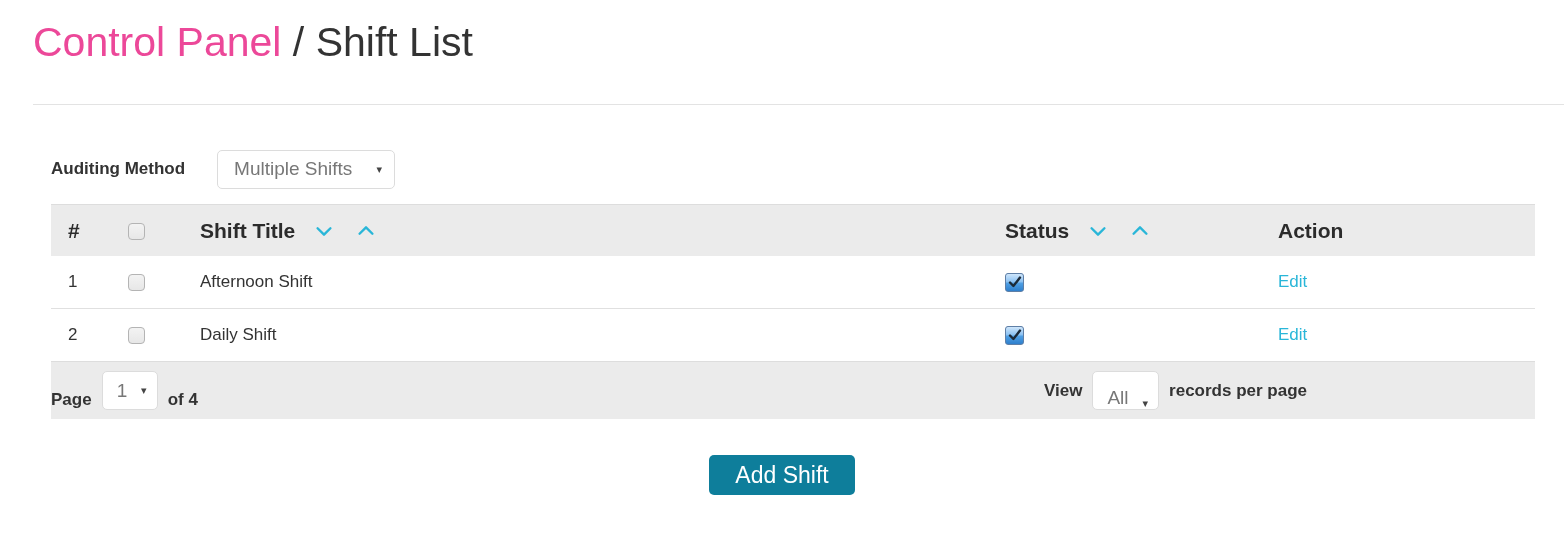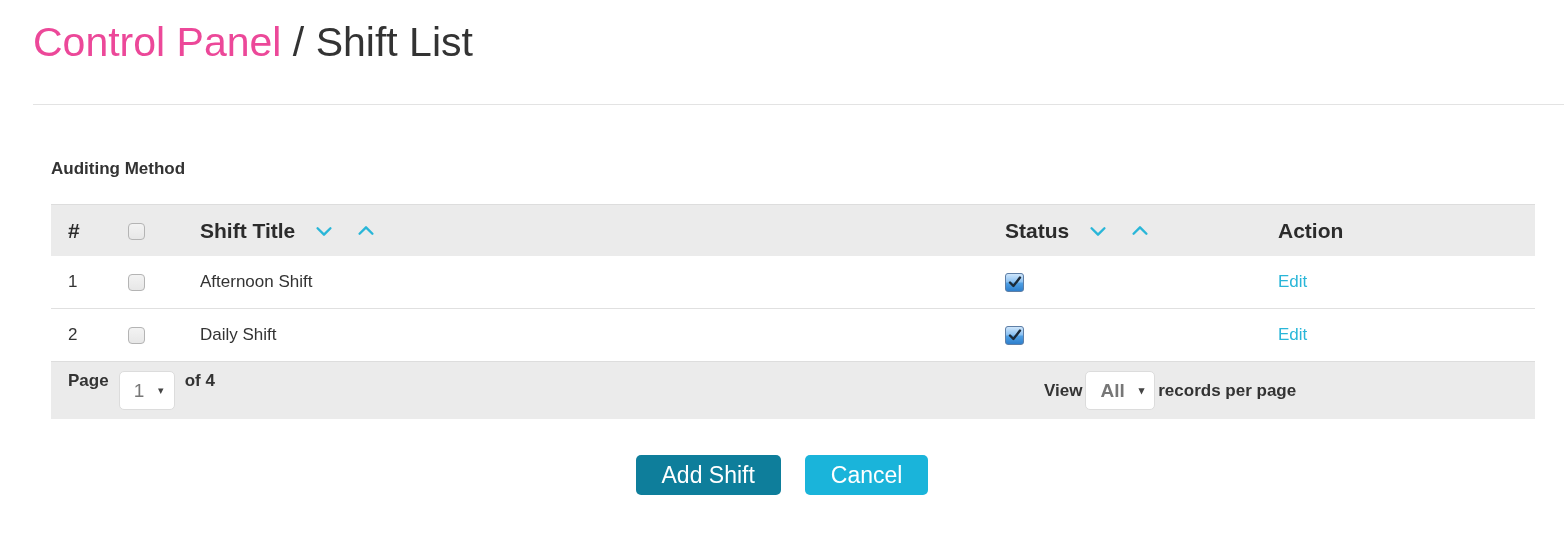--- a/index.html
+++ b/index.html
@@ -188,22 +188,21 @@
   .grid tfoot tr { background: #ebebeb; }
   .grid tfoot td {
     height: 57px;
     border-top: 1px solid #dddddd;
     font-size: 17px;
     font-weight: bold;
     color: #333333;
   }
   .foot-left {
     display: flex;
-    align-items: flex-start;
-    padding-left: 17px;
+    align-items: flex-end;
   }
   .foot-center {
     display: flex;
     align-items: center;
     justify-content: flex-start;
     padding-left: 39px;
   }
   .foot-left .lbl, .foot-center .lbl { white-space: nowrap; }
   .select-page {
     height: 39px;
@@ -211,25 +210,26 @@
     margin: 0 10px;
     font-size: 19px;
     color: #777777;
     padding: 0 6px 0 14px;
     font-weight: normal;
   }
   .select-page .caret { margin-left: 10px; }
   .select-view {
     height: 39px;
     min-width: 60px;
-    margin: 0 3px;
+    margin: 0 10px;
     font-size: 19px;
     color: #777777;
     padding: 0 6px 0 14px;
-    font-weight: bold;
+    font-weight: normal;
+    align-items: flex-end;
   }
   .select-view .caret { margin-left: 14px; }
 
   
   .button-bar {
     position: absolute;
     left: 0;
     top: 455px;
     width: 1564px;
     display: flex;
@@ -257,20 +257,24 @@
 
 <div class="page-heading">
   <span class="crumb-link">Control Panel</span>
   <span class="crumb-sep">/</span>
   <span class="crumb-current">Shift List</span>
 </div>
 <div class="header-divider"></div>
 
 <div class="filter-row">
   <span class="filter-label">Auditing Method</span>
+  <div class="select-box select-auditing">
+    <span class="sel-value">Multiple Shifts</span>
+    <span class="caret">▾</span>
+  </div>
 </div>
 
 <div class="table-wrap">
   <table class="grid">
     <thead>
       <tr>
         <th class="col-num">
           <span>#</span>
         </th>
         <th class="col-check">
@@ -375,14 +379,13 @@
             <span class="lbl">records per page</span>
           </div>
         </td>
       </tr>
     </tfoot>
   </table>
 </div>
 
 <div class="button-bar">
   <button class="btn btn-primary">Add Shift</button>
-  <button class="btn btn-secondary">Cancel</button>
 </div>
 
 </body></html>

